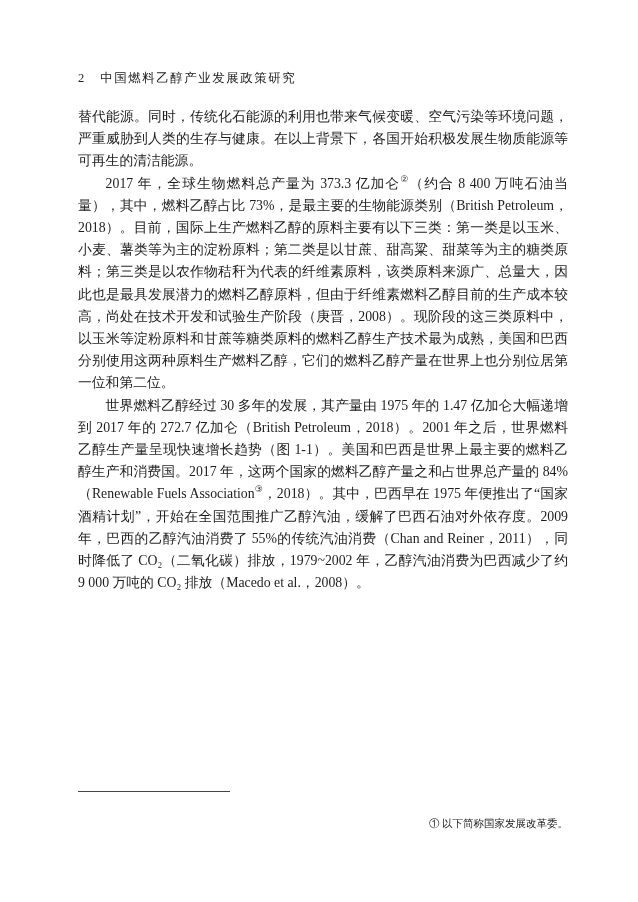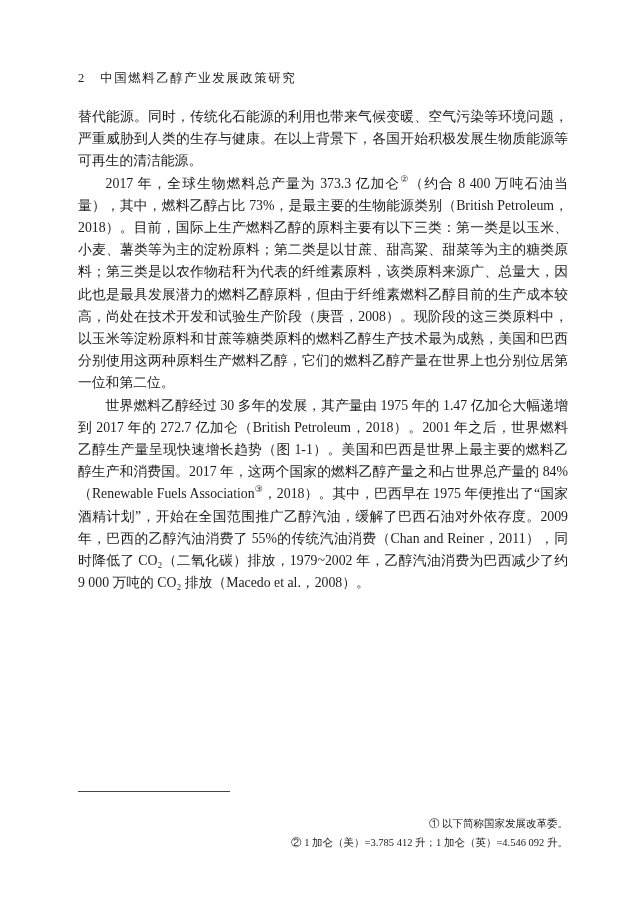--- a/index.html
+++ b/index.html
@@ -90,16 +90,15 @@
   <main class="body-text" id="paragraphs">
       <p>替代能源。同时，传统化石能源的利用也带来气候变暖、空气污染等环境问题，严重威胁到人类的生存与健康。在以上背景下，各国开始积极发展生物质能源等可再生的清洁能源。</p>
       <p class="indent">2017 年，全球生物燃料总产量为 373.3 亿加仑<sup class="fn-ref">②</sup>（约合 8 400 万吨石油当量），其中，燃料乙醇占比 73%，是最主要的生物能源类别（British Petroleum，2018）。目前，国际上生产燃料乙醇的原料主要有以下三类：第一类是以玉米、小麦、薯类等为主的淀粉原料；第二类是以甘蔗、甜高粱、甜菜等为主的糖类原料；第三类是以农作物秸秆为代表的纤维素原料，该类原料来源广、总量大，因此也是最具发展潜力的燃料乙醇原料，但由于纤维素燃料乙醇目前的生产成本较高，尚处在技术开发和试验生产阶段（庚晋，2008）。现阶段的这三类原料中，以玉米等淀粉原料和甘蔗等糖类原料的燃料乙醇生产技术最为成熟，美国和巴西分别使用这两种原料生产燃料乙醇，它们的燃料乙醇产量在世界上也分别位居第一位和第二位。</p>
       <p class="indent">世界燃料乙醇经过 30 多年的发展，其产量由 1975 年的 1.47 亿加仑大幅递增到 2017 年的 272.7 亿加仑（British Petroleum，2018）。2001 年之后，世界燃料乙醇生产量呈现快速增长趋势（图 1-1）。美国和巴西是世界上最主要的燃料乙醇生产和消费国。2017 年，这两个国家的燃料乙醇产量之和占世界总产量的 84%（Renewable Fuels Association<sup class="fn-ref">③</sup>，2018）。其中，巴西早在 1975 年便推出了“国家酒精计划”，开始在全国范围推广乙醇汽油，缓解了巴西石油对外依存度。2009 年，巴西的乙醇汽油消费了 55%的传统汽油消费（Chan and Reiner，2011），同时降低了 CO₂（二氧化碳）排放，1979~2002 年，乙醇汽油消费为巴西减少了约 9 000 万吨的 CO₂ 排放（Macedo et al.，2008）。</p>
     </main>
 
   <div class="footnote-sep"></div>
 
   <div class="footnotes" id="footnotes">
       <p class="footnote">① 以下简称国家发展改革委。</p>
-      <p class="footnote">② 1 加仑（美）=3.785 412 升；1 加仑（英）=4.546 092 升。</p>
     </div>
 
 </div>
 
 </body></html>

